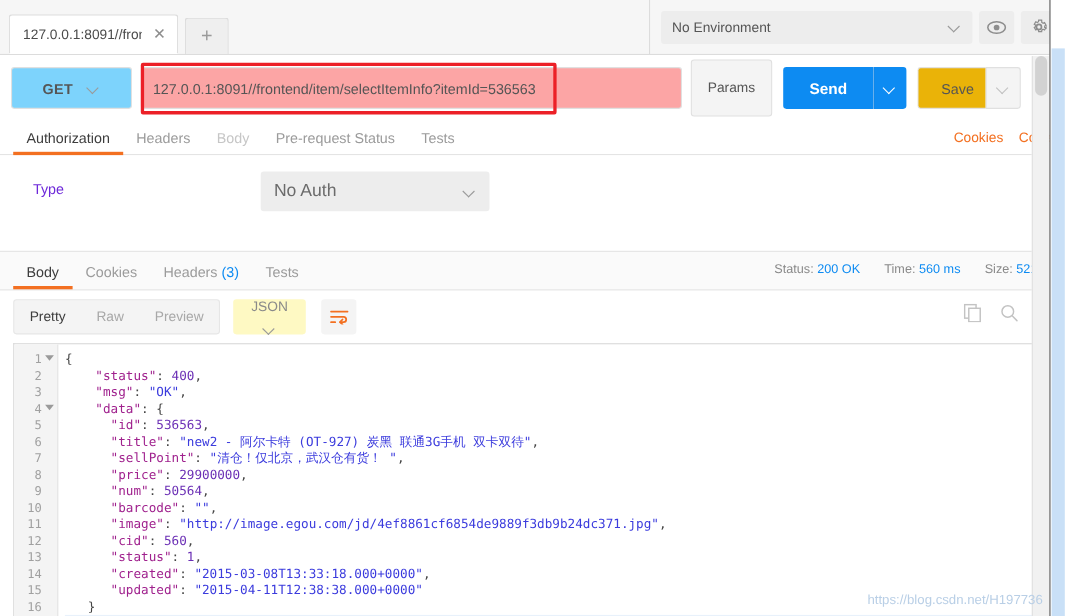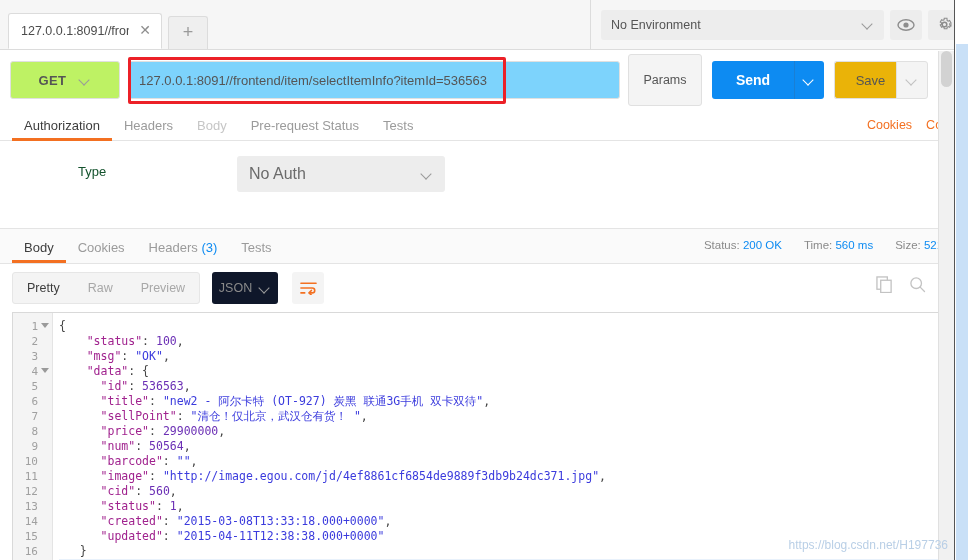--- a/index.html
+++ b/index.html
@@ -54,27 +54,27 @@
     width: 32px; height: 30px; margin-left: 6px; background: #ededed; border-radius: 3px;
     display: flex; align-items: center; justify-content: center; cursor: pointer;
   }
 
   
   .urlbar {
     position: absolute; left: 0; top: 51px; width: 938px; height: 58px;
     background: #ffffff; display: flex; align-items: center; padding: 0 10px;
   }
   .method-box {
-    width: 110px; height: 38px; background: #bef264; border: 1px solid #e0e0e0; border-radius: 3px;
+    width: 110px; height: 38px; background: #7dd3fc; border: 1px solid #e0e0e0; border-radius: 3px;
     display: flex; align-items: center; justify-content: center; gap: 14px; cursor: pointer;
   }
   .method-text { font-size: 13px; font-weight: bold; color: #555; letter-spacing: .4px; }
   .url-wrap { position: relative; flex: 1; margin-left: 8px; height: 38px; }
   .url-input {
-    width: 100%; height: 38px; background: #7dd3fc; border: 1px solid #e0e0e0; border-radius: 3px;
+    width: 100%; height: 38px; background: #fca5a5; border: 1px solid #e0e0e0; border-radius: 3px;
     padding: 0 10px; font-size: 13px; color: #555; font-family: "Liberation Sans", sans-serif;
   }
   .redbox {
     position: absolute; left: 0; top: -4px; width: 378px; height: 47px;
     border: 3px solid #ec2027; border-radius: 2px; pointer-events: none; z-index: 5;
   }
   .params-btn {
     width: 74px; height: 52px; margin-left: 8px; background: #f4f4f4;
     border: 1px solid #e0e0e0; border-radius: 3px;
     display: flex; align-items: center; justify-content: center; cursor: pointer;
@@ -118,21 +118,21 @@
     content: ""; position: absolute; left: 0; bottom: -1px; width: 100%; height: 3px; background: #f37021;
   }
   .rtab.dim { color: #c6c6c6; }
   .cc-links {
     position: absolute; right: 14px; top: 118px; font-size: 12.5px; color: #f37021; display: flex; gap: 14px;
   }
   .cc-links span { cursor: pointer; }
 
   
   .authpanel { position: absolute; left: 0; top: 142px; width: 938px; height: 86px; background: #fff; }
-  .auth-type-label { position: absolute; left: 30px; top: 22px; font-size: 13px; color: #14532d; margin-left: 48px; }
+  .auth-type-label { position: absolute; left: 30px; top: 22px; font-size: 13px; color: #6d28d9; }
   .auth-select {
     position: absolute; left: 237px; top: 14px; width: 208px; height: 36px;
     background: #ededed; border-radius: 3px; display: flex; align-items: center; padding: 0 12px; cursor: pointer;
   }
   .auth-select .av { flex: 1; font-size: 16px; color: #6b6b6b; }
 
   
   .respbar {
     position: absolute; left: 0; top: 228px; width: 938px; height: 36px;
     background: #fafafa; border-top: 1px solid #e4e4e4; border-bottom: 1px solid #e4e4e4;
@@ -150,22 +150,22 @@
 
   
   .bodybar { position: absolute; left: 0; top: 266px; width: 938px; height: 44px; background: #fff; }
   .seg {
     position: absolute; left: 12px; top: 6px; height: 32px; background: #f4f4f4;
     border: 1px solid #e6e6e6; border-radius: 3px; display: flex; align-items: center;
   }
   .seg div { padding: 0 14px; font-size: 12.5px; color: #a8a8a8; line-height: 30px; cursor: pointer; }
   .seg div.on { color: #3d3d3d; }
   .json-sel {
-    position: absolute; left: 212px; top: 6px; width: 66px; height: 32px; background: #0f172a;
-    border-radius: 3px; display: flex; align-items: center; justify-content: center; gap: 8px; cursor: pointer;
+    position: absolute; left: 212px; top: 6px; width: 66px; height: 32px; background: #fef9c3;
+    border-radius: 3px; display: flex; align-items: center; justify-content: center; gap: 8px; cursor: pointer; flex-direction: column;
   }
   .json-sel span { font-size: 12.5px; color: #8a8a8a; }
   .wrap-btn {
     position: absolute; left: 292px; top: 6px; width: 32px; height: 32px; background: #f4f4f4;
     border-radius: 3px; display: flex; align-items: center; justify-content: center; cursor: pointer;
   }
   .right-icons { position: absolute; right: 12px; top: 10px; display: flex; gap: 16px; }
 
   
   .codearea {
@@ -350,21 +350,21 @@
         <div class="ln">11</div>
         <div class="ln">12</div>
         <div class="ln">13</div>
         <div class="ln">14</div>
         <div class="ln">15</div>
         <div class="ln">16</div>
         <div class="ln">17</div>
       </div>
     <div class="code" id="code">
         <div class="cl"><span class="p">{</span></div>
-        <div class="cl"><span class="k">    "status"</span><span class="p">: </span><span class="n">100</span><span class="p">,</span></div>
+        <div class="cl"><span class="k">    "status"</span><span class="p">: </span><span class="n">400</span><span class="p">,</span></div>
         <div class="cl"><span class="k">    "msg"</span><span class="p">: </span><span class="s">"OK"</span><span class="p">,</span></div>
         <div class="cl"><span class="k">    "data"</span><span class="p">: {</span></div>
         <div class="cl"><span class="k">      "id"</span><span class="p">: </span><span class="n">536563</span><span class="p">,</span></div>
         <div class="cl"><span class="k">      "title"</span><span class="p">: </span><span class="s">"new2 - 阿尔卡特 (OT-927) 炭黑 联通3G手机 双卡双待"</span><span class="p">,</span></div>
         <div class="cl"><span class="k">      "sellPoint"</span><span class="p">: </span><span class="s">"清仓！仅北京，武汉仓有货！ "</span><span class="p">,</span></div>
         <div class="cl"><span class="k">      "price"</span><span class="p">: </span><span class="n">29900000</span><span class="p">,</span></div>
         <div class="cl"><span class="k">      "num"</span><span class="p">: </span><span class="n">50564</span><span class="p">,</span></div>
         <div class="cl"><span class="k">      "barcode"</span><span class="p">: </span><span class="s">""</span><span class="p">,</span></div>
         <div class="cl"><span class="k">      "image"</span><span class="p">: </span><span class="s">"http://image.egou.com/jd/4ef8861cf6854de9889f3db9b24dc371.jpg"</span><span class="p">,</span></div>
         <div class="cl"><span class="k">      "cid"</span><span class="p">: </span><span class="n">560</span><span class="p">,</span></div>

